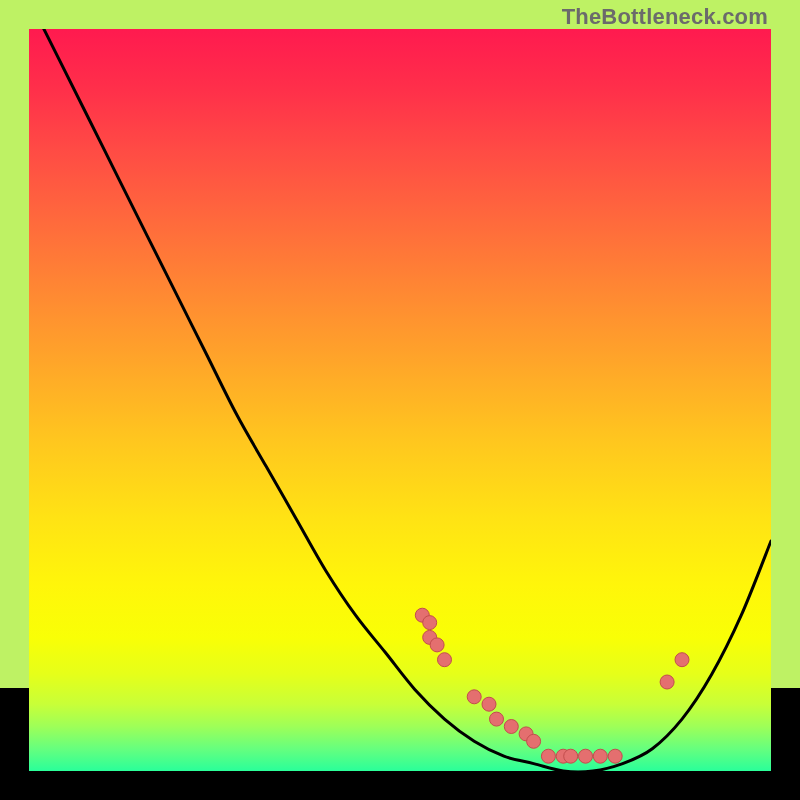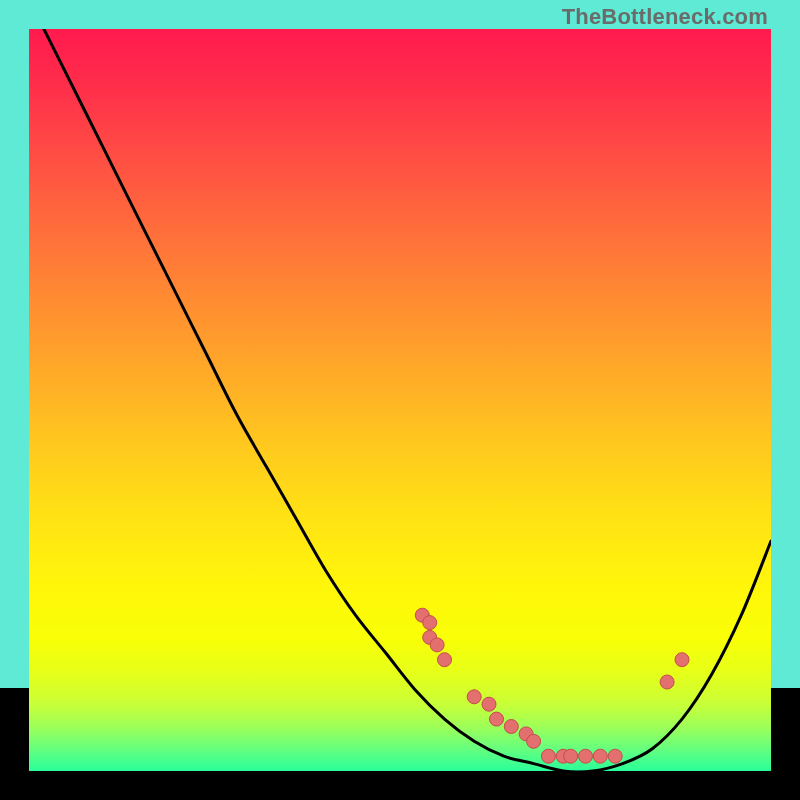--- a/index.html
+++ b/index.html
@@ -9,21 +9,21 @@
     height: 800px;
     background: #000;
     overflow: hidden;
   }
   .frame {
     position: absolute;
     left: 0;
     top: 0;
     width: 800px;
     height: 688px;
-    background: #5eead4;
+    background: #bef264;
   }
   .plot-area {
     position: absolute;
     left: 29px;
     top: 29px;
     width: 742px;
     height: 742px;
     overflow: hidden;
   }
   .gradient {

